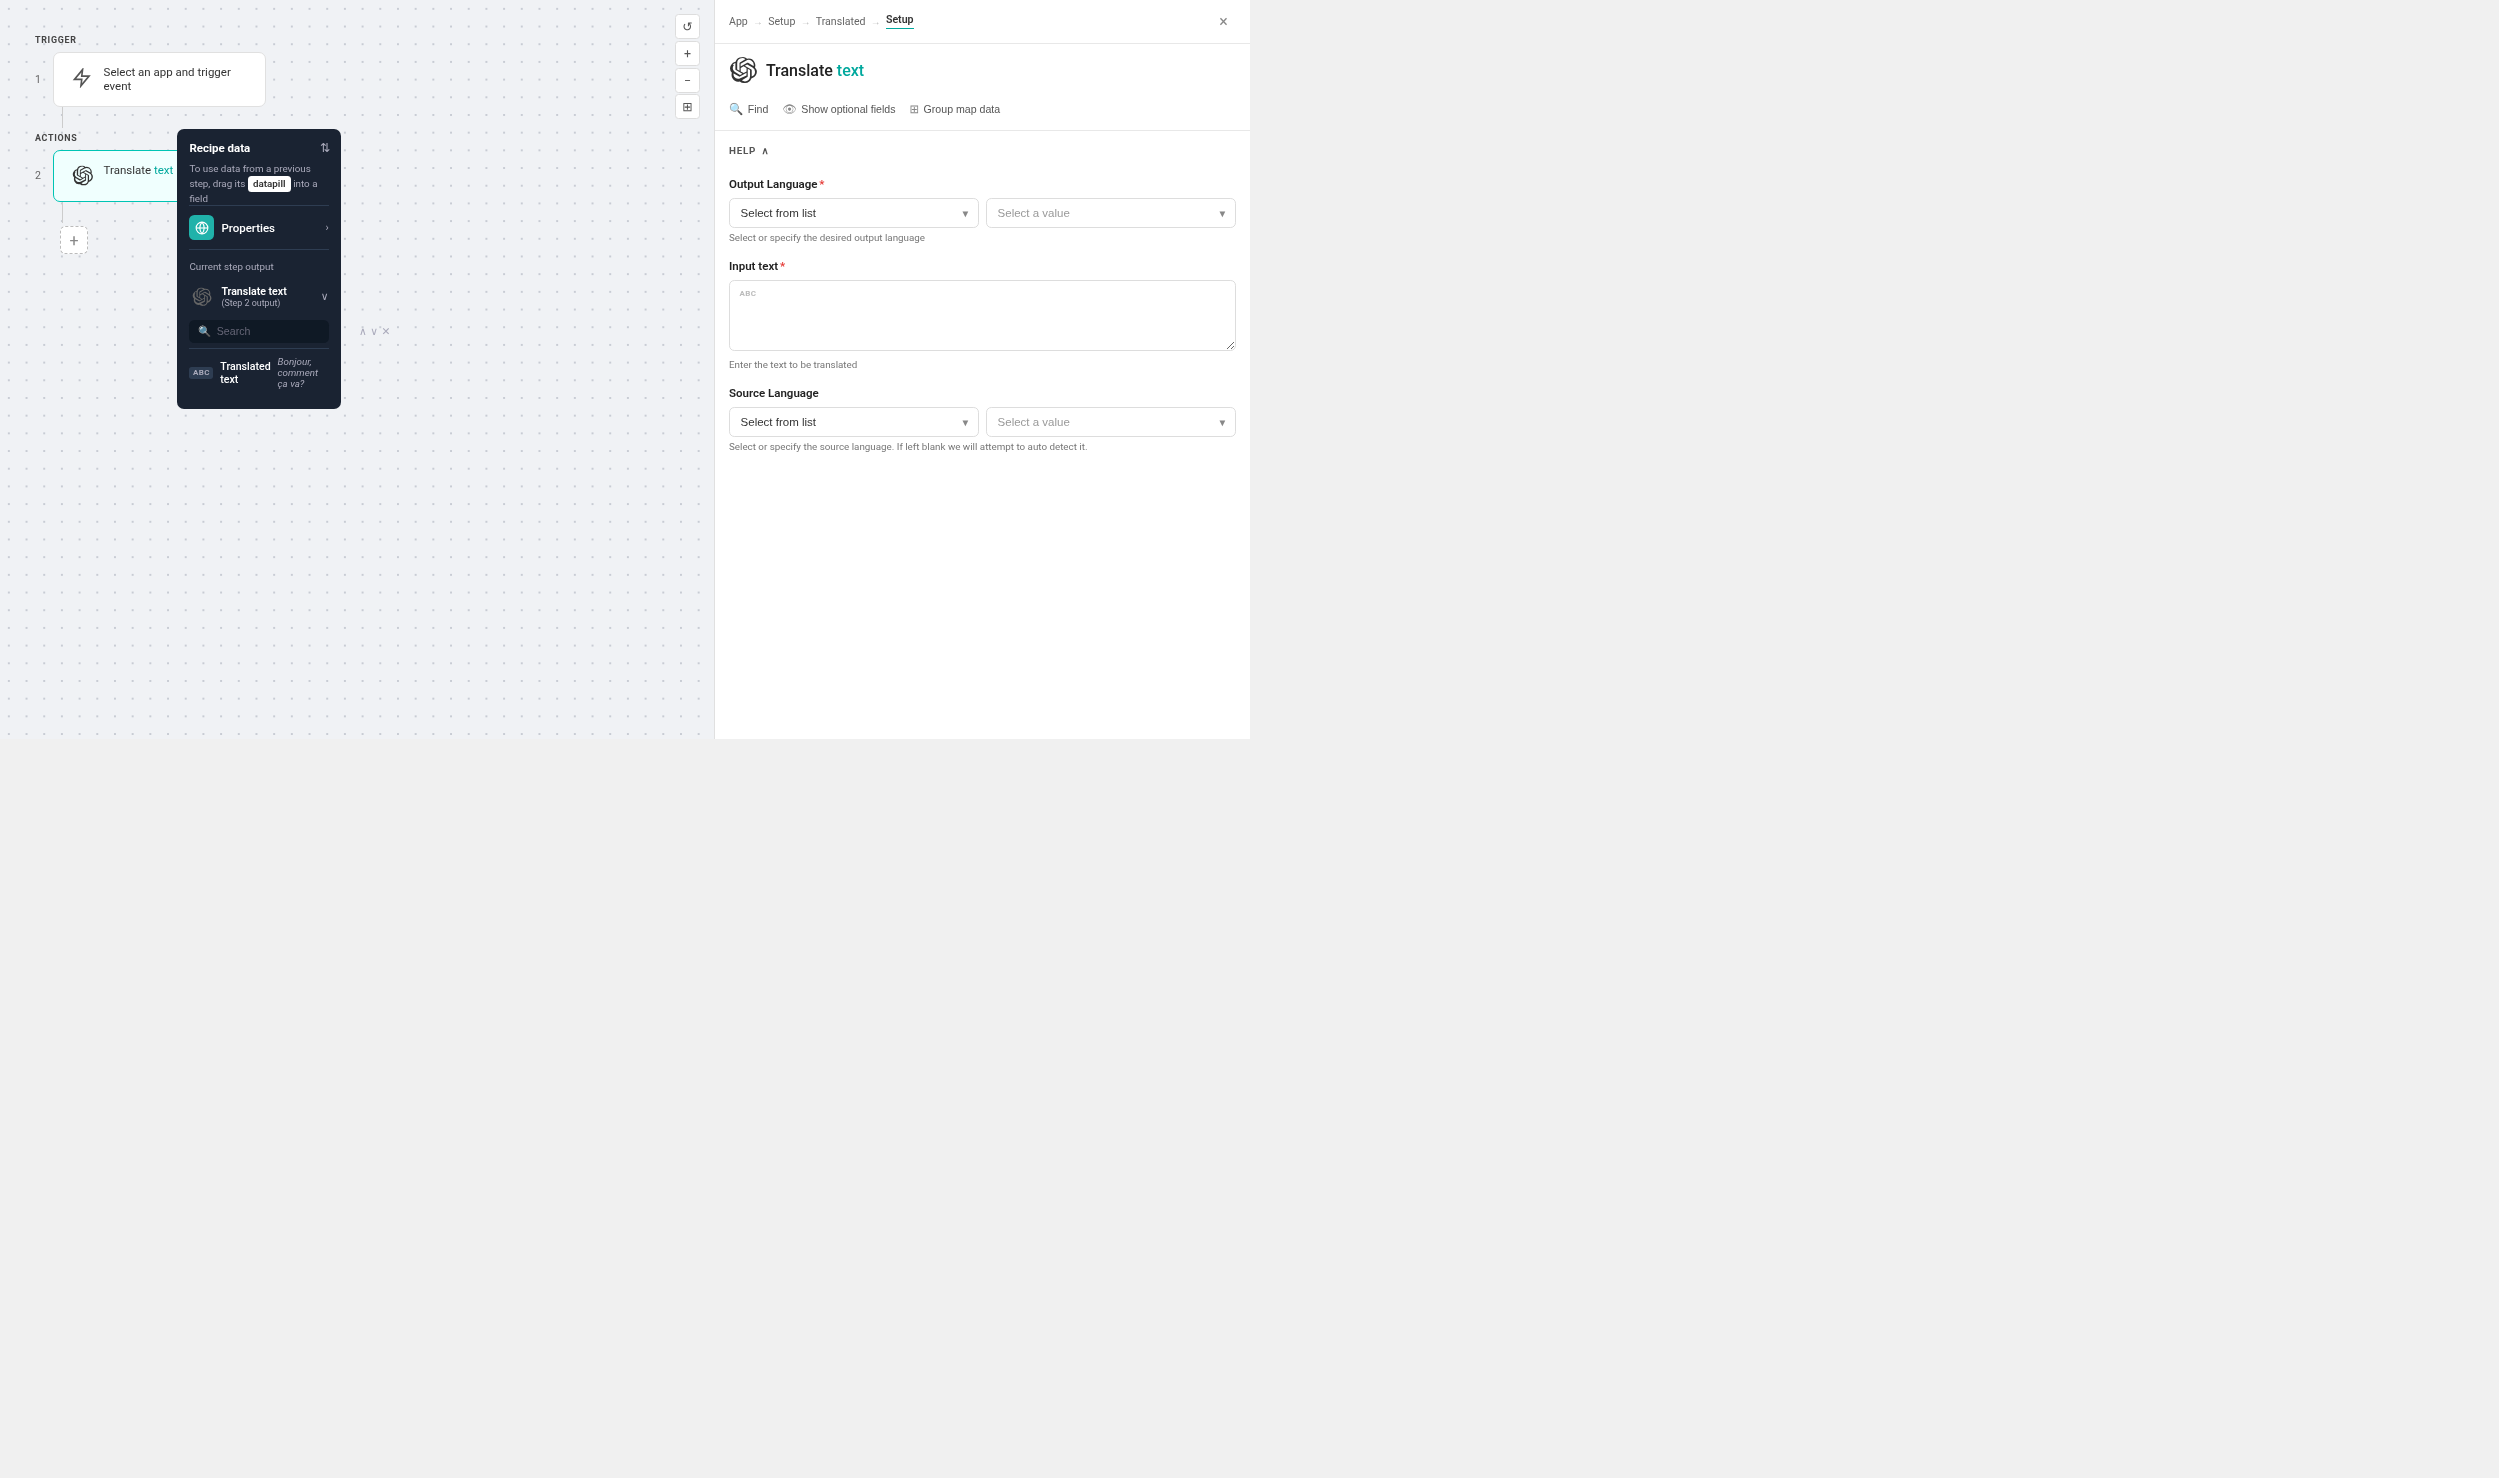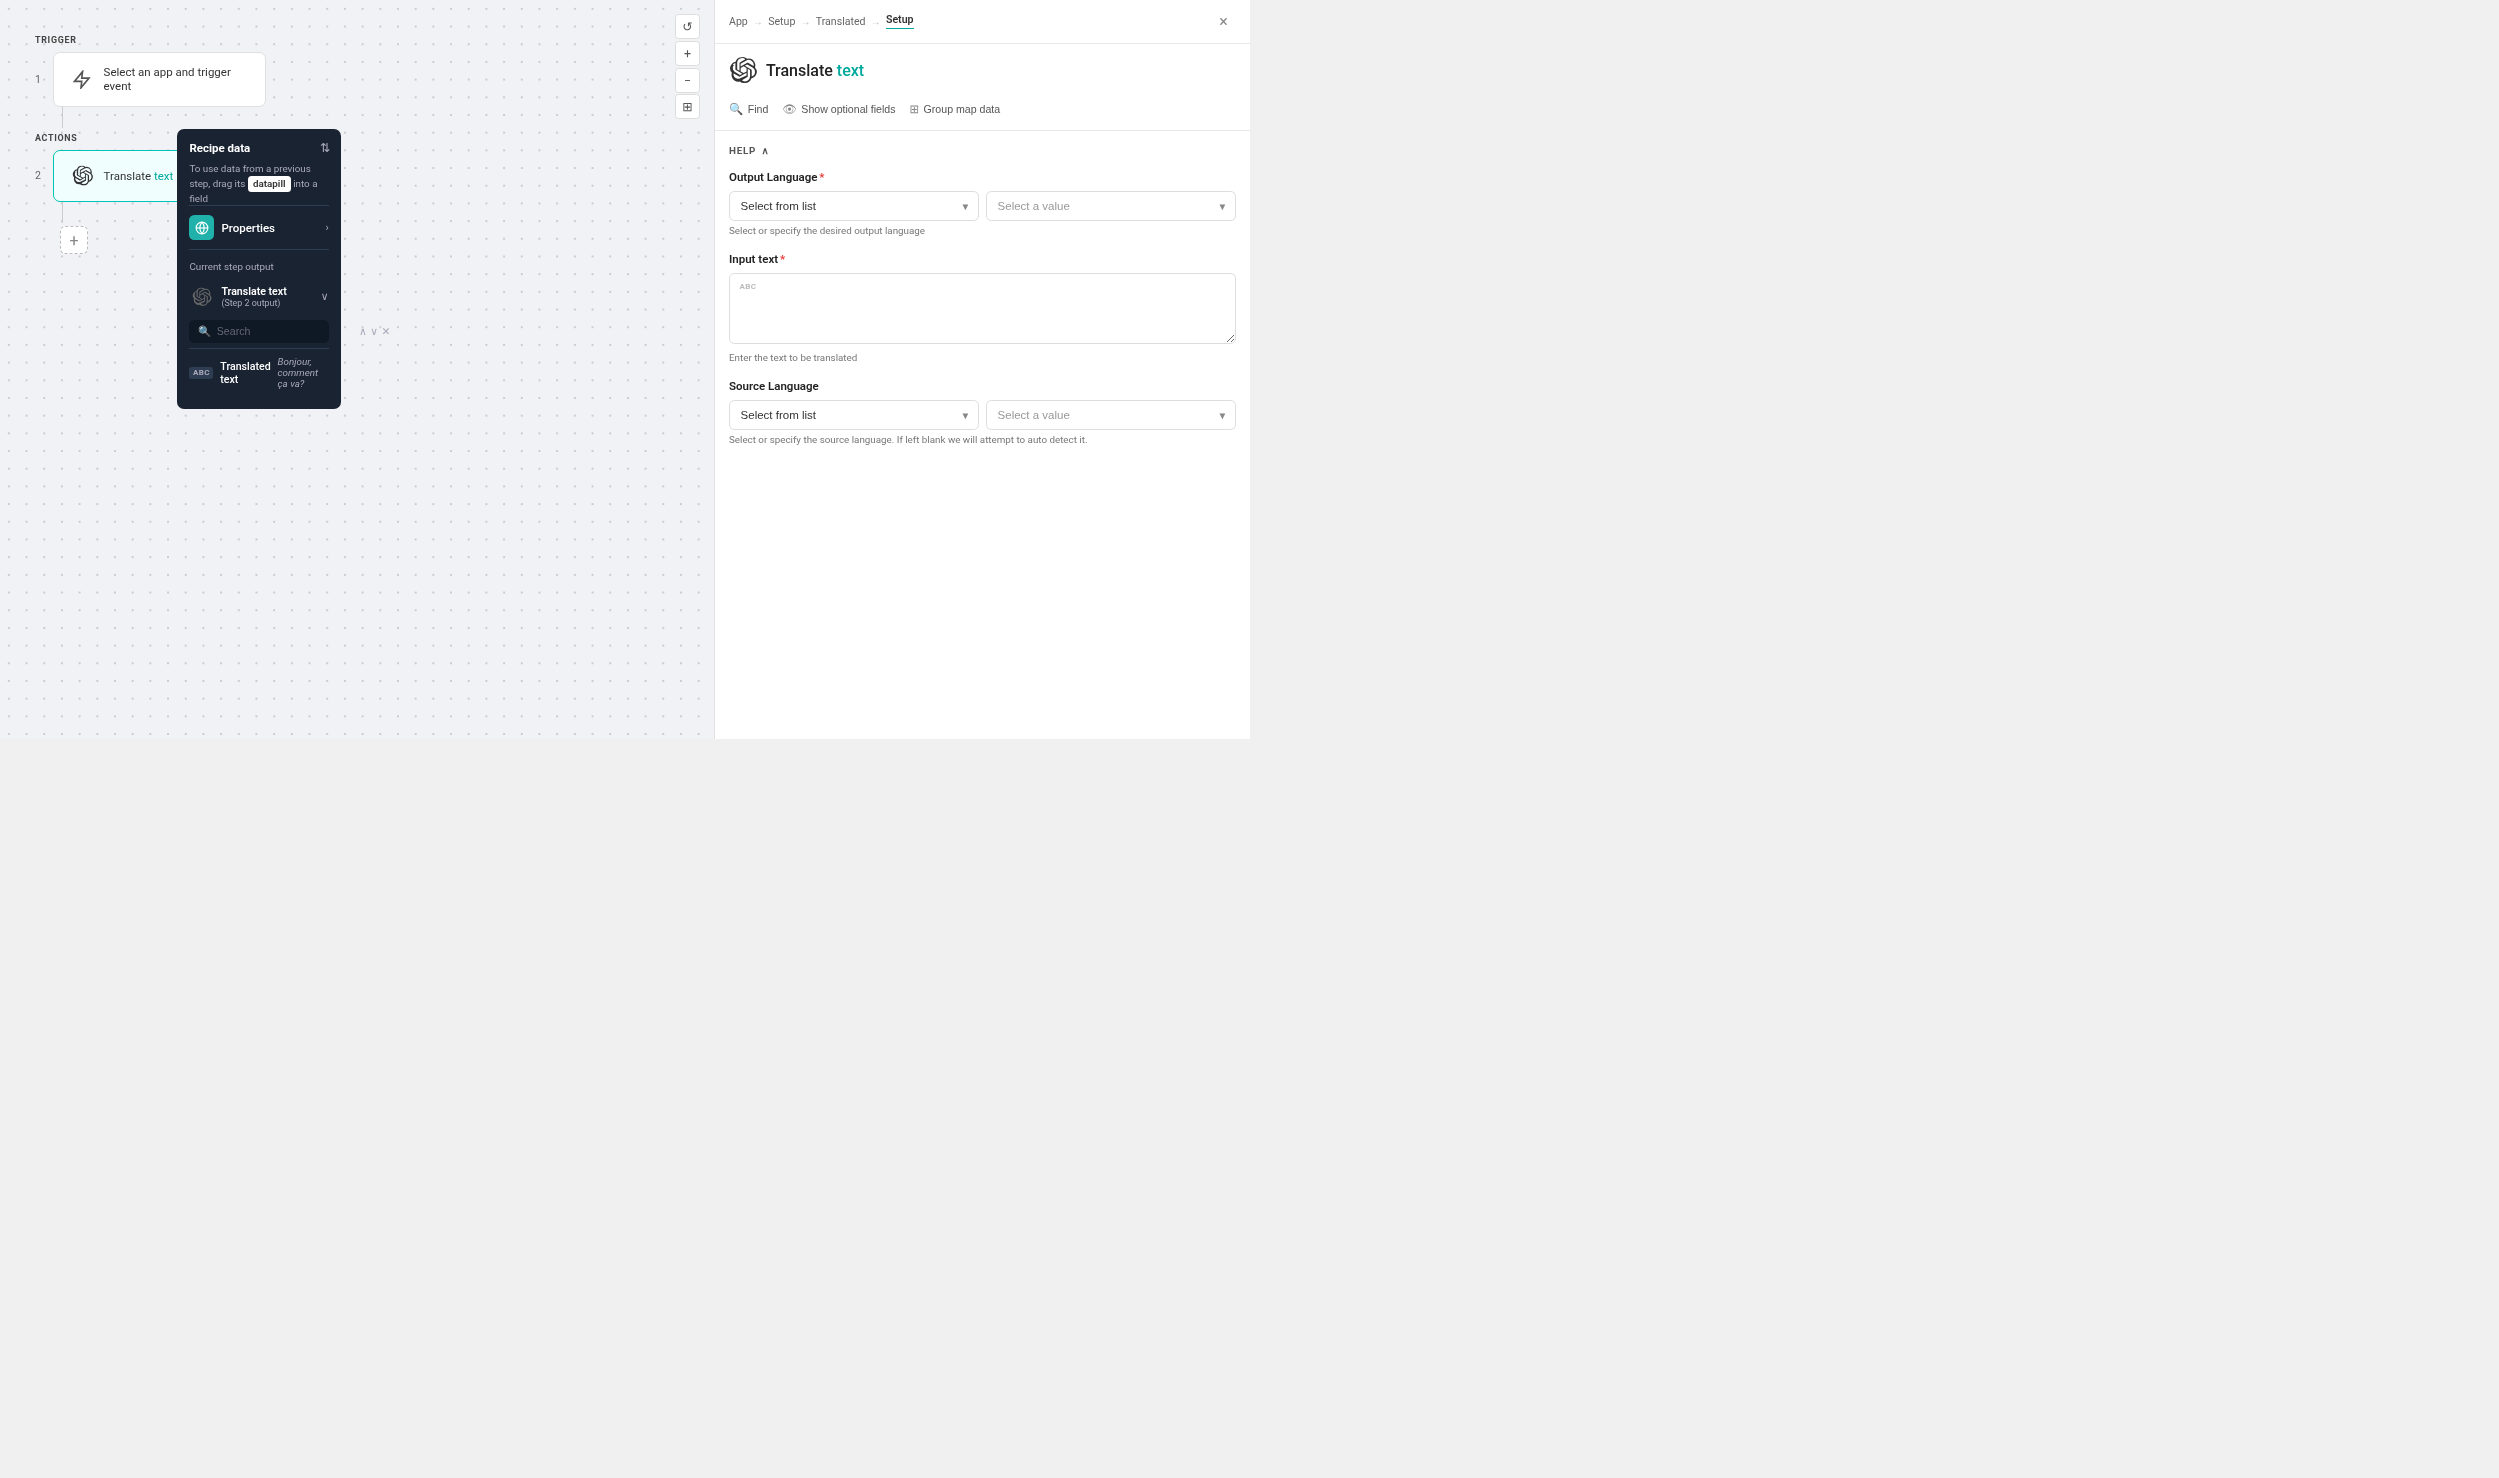--- a/index.html
+++ b/index.html
@@ -44,21 +44,20 @@
 
     .step-number {
       font-size: 10.6px;
       color: #666;
       width: 17.7px;
       flex-shrink: 0;
     }
 
     .step-box {
       display: flex;
-      align-items: center;
       background: #fff;
       border: 1.8px solid #e0e0e0;
       border-radius: 7px;
       padding: 12.4px 16px;
       width: 213px;
       gap: 8.9px;
       cursor: pointer;
     }
 
     .step-box.active {
@@ -433,21 +432,21 @@
     .toolbar-btn-icon {
       font-size: 11.5px;
       color: #888;
     }
 
     .panel-content {
       padding: 14px;
     }
 
     .help-section {
-      margin-bottom: 14px;
+      margin-bottom: 21px;
     }
 
     .help-header {
       display: flex;
       align-items: center;
       gap: 5.3px;
       font-size: 9.8px;
       font-weight: 700;
       letter-spacing: 0.08em;
       color: #555;

